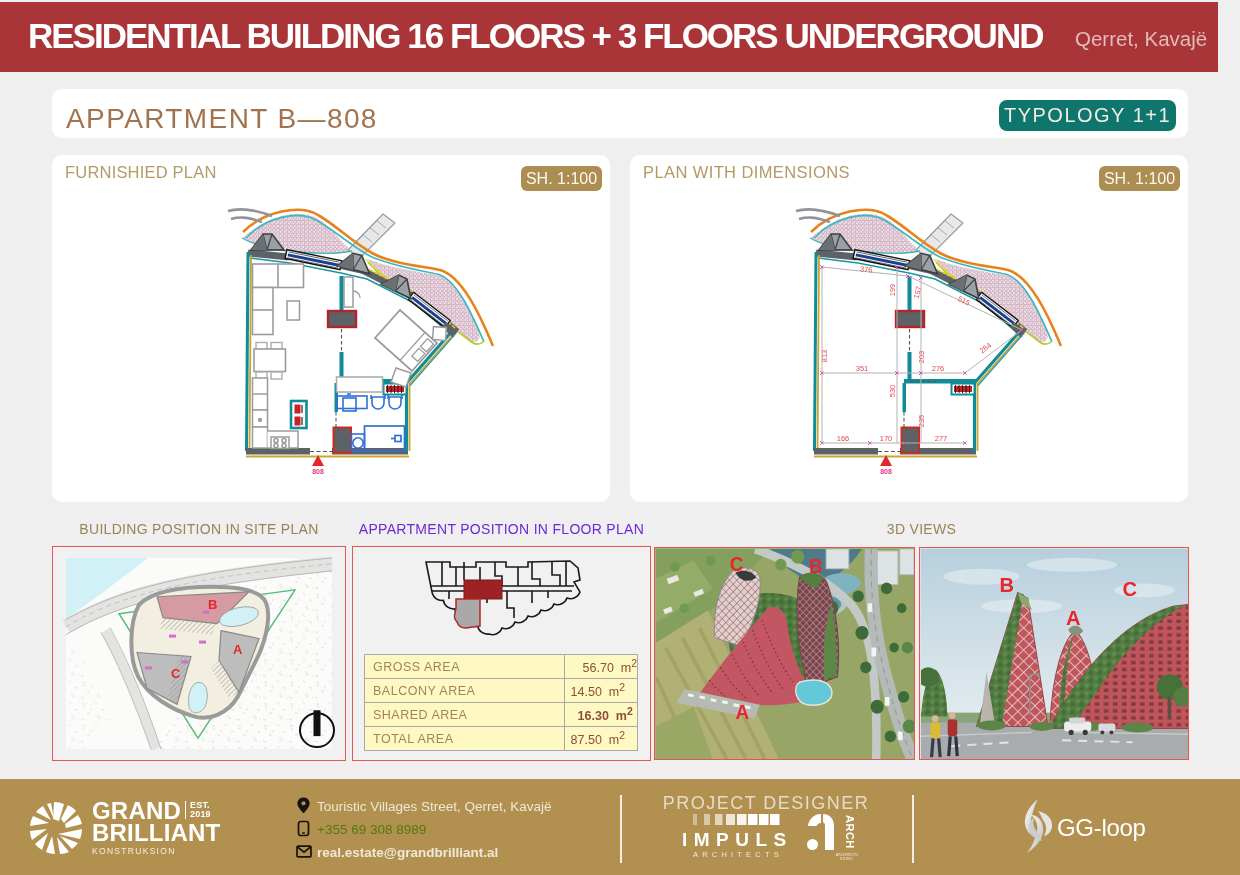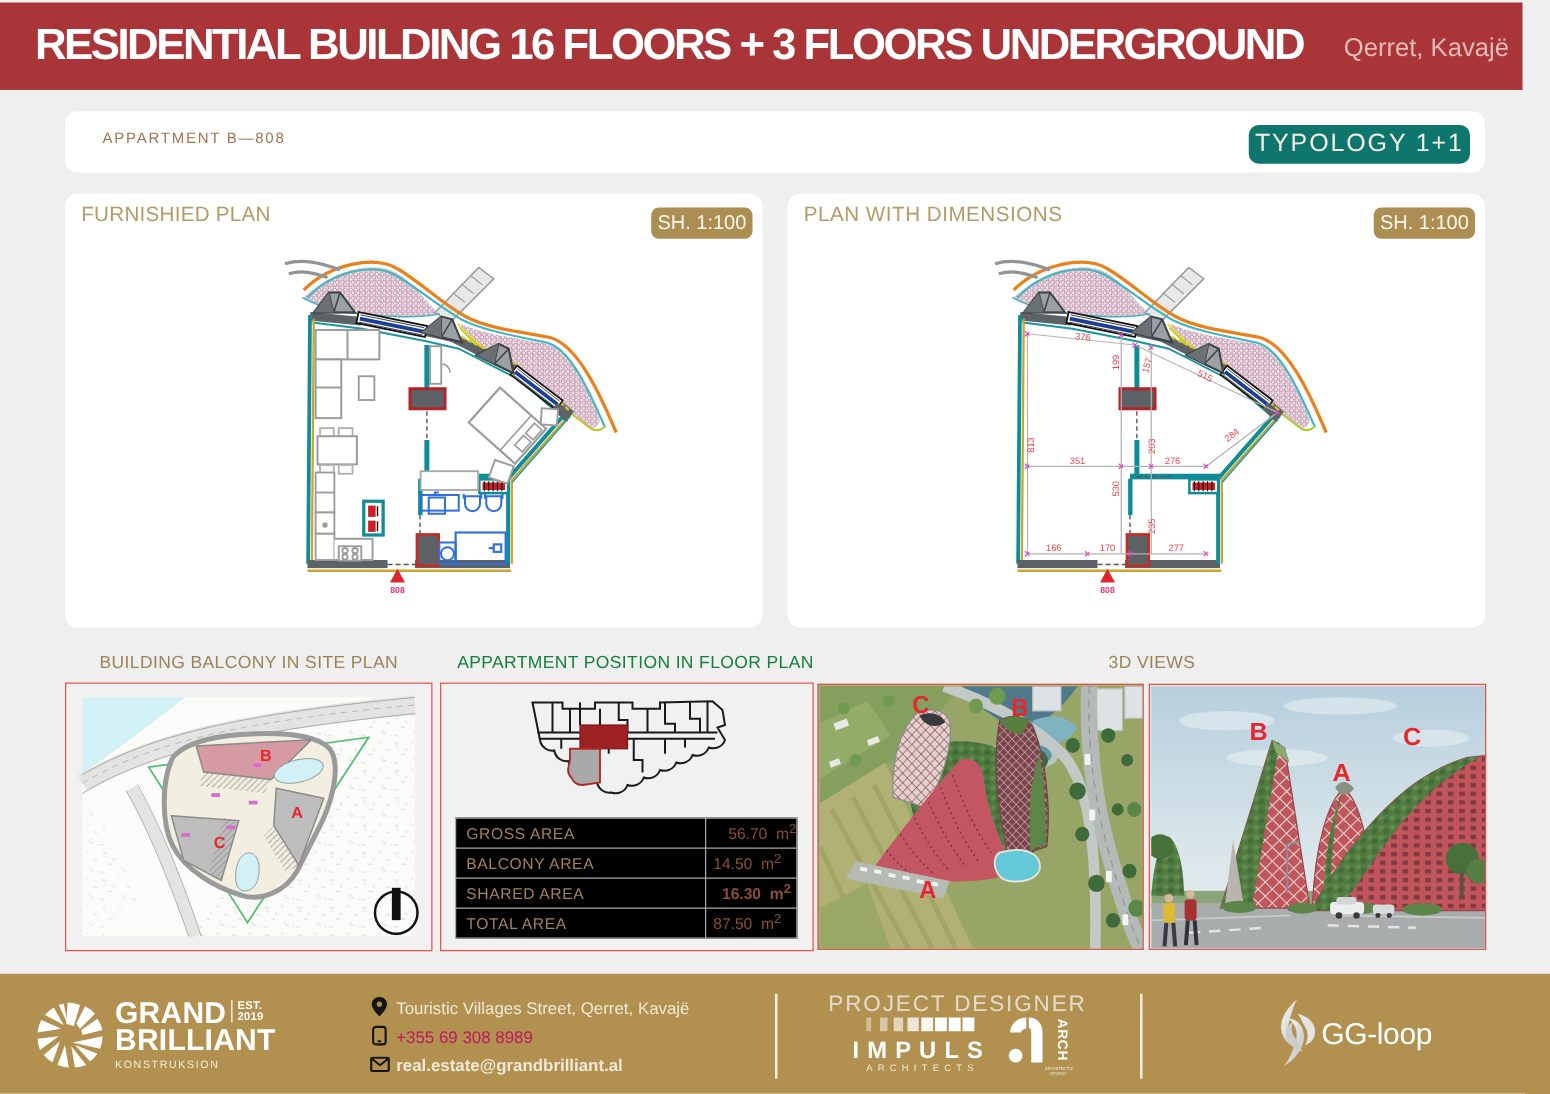--- a/index.html
+++ b/index.html
@@ -10,21 +10,21 @@
 <body>
 
 <div class="abs" style="left:0;top:2px;width:1218px;height:70px;background:#a93538;"></div>
 
 <div class="abs" style="left:28px;top:16px;color:#ffffff;font-size:35px;font-weight:bold;letter-spacing:-2px;">RESIDENTIAL BUILDING 16 FLOORS + 3 FLOORS UNDERGROUND</div>
 
 <div class="abs" style="left:1075px;top:27px;color:#e2bcb9;font-size:20.5px;">Qerret, Kavajë</div>
 
 <div class="abs" style="left:52px;top:89px;width:1136px;height:49px;background:#ffffff;border-radius:10px;"></div>
 
-<div class="abs" style="left:82px;top:103px;color:#a1744f;font-size:12px;letter-spacing:1.4px;">APPARTMENT B—808</div>
+<div class="abs" style="left:66px;top:103px;color:#a1744f;font-size:28px;letter-spacing:1.4px;">APPARTMENT B—808</div>
 
 <div class="abs" style="left:999px;top:100px;width:177px;height:31px;background:#0f766e;border-radius:8px;color:#f3ede4;font-size:20px;letter-spacing:1.5px;text-align:center;line-height:31px;">TYPOLOGY 1+1</div>
 
 <div class="abs" style="left:52px;top:155px;width:558px;height:347px;background:#ffffff;border-radius:10px;"></div>
 
 <div class="abs" style="left:65px;top:163px;color:#b49a64;font-size:16.5px;letter-spacing:0.2px;">FURNISHIED PLAN</div>
 
 <div class="abs" style="left:521px;top:166px;width:81px;height:25px;background:#ac8d52;border-radius:6px;color:#fdf8ee;font-size:16px;text-align:center;line-height:25px;">SH. 1:100</div>
 
 <div class="abs" style="left:630px;top:155px;width:558px;height:347px;background:#ffffff;border-radius:10px;"></div>
@@ -288,23 +288,23 @@
   <text x="924" y="357" text-anchor="middle" transform="rotate(-90,924,357)">203</text>
   <text x="895" y="391" text-anchor="middle" transform="rotate(-90,895,391)">530</text>
   <text x="924" y="421" text-anchor="middle" transform="rotate(-90,924,421)">235</text>
   <text x="843" y="441" text-anchor="middle">166</text>
   <text x="886" y="441" text-anchor="middle">170</text>
   <text x="941" y="441" text-anchor="middle">277</text>
 </g>
 </g>
 </svg>
 
-<div class="abs" style="left:52px;top:521px;width:294px;text-align:center;color:#9c8258;font-size:14px;letter-spacing:0.3px;">BUILDING BALCONY IN SITE PLAN</div>
-
-<div class="abs" style="left:352px;top:521px;width:299px;text-align:right;color:#15803d;font-size:14px;letter-spacing:0.3px;white-space:nowrap;">APPARTMENT POSITION IN FLOOR PLAN</div>
+<div class="abs" style="left:52px;top:521px;width:294px;text-align:center;color:#9c8258;font-size:14px;letter-spacing:0.3px;">BUILDING POSITION IN SITE PLAN</div>
+
+<div class="abs" style="left:352px;top:521px;width:299px;text-align:center;color:#6d28d9;font-size:14px;letter-spacing:0.3px;white-space:nowrap;">APPARTMENT POSITION IN FLOOR PLAN</div>
 
 <div class="abs" style="left:654px;top:521px;width:535px;text-align:center;color:#9c8258;font-size:14px;letter-spacing:0.3px;">3D VIEWS</div>
 
 <div class="abs" style="left:52px;top:546px;width:294px;height:215px;background:#f1f1f1;border:1.5px solid #e4564e;"></div>
 
 <svg class="abs" style="left:53px;top:547px;" width="292" height="213" viewBox="0 0 292 214" preserveAspectRatio="none">
 <defs>
 <pattern id="speck" width="26" height="22" patternUnits="userSpaceOnUse">
   <g stroke="#9a9a9a" stroke-width="0.7" opacity="0.85">
     <path d="M3,4 l3,0 M4,6 l2,2"></path>
@@ -385,21 +385,21 @@
 
   <path d="M90,16 L90,40 M104,21 L104,40 M112,16 L112,34 M128,21 L128,40 M143,16 L143,30 L150,30 L150,40 M166,21 L166,40 M180,16 L180,33 L188,33 L188,40 M200,15 L200,29 L208,29 L208,40 M214,15 L214,40"></path>
   <path d="M97,45 L97,53 M120,45 L120,52 M135,45 L135,57 M155,45 L155,62 L162,62 L162,72 M180,45 L180,57 M196,45 L196,52"></path>
 </g>
 
 <rect x="112" y="34" width="38" height="19" fill="#9e2124" stroke="#7d1a1c" stroke-width="1"></rect>
 
 <path d="M104,53 L128,53 L128,80 L114,82 a9,9 0 0 1 -9,-6 a9,9 0 0 1 -2,-9 L104,62 Z" fill="#a9a9a9" stroke="#b02a28" stroke-width="1.5"></path>
 </svg>
 
-<table class="abs" style="left:364px;top:654px;width:274px;height:97px;border-collapse:collapse;background:#000000;font-size:12.5px;">
+<table class="abs" style="left:364px;top:654px;width:274px;height:97px;border-collapse:collapse;background:#fef9c3;font-size:12.5px;">
 <tbody>
       <tr>
         <td style="border:1px solid #a9a9a9;padding-left:8px;color:#a28458;letter-spacing:0.5px;">GROSS AREA</td>
         <td style="border:1px solid #a9a9a9;width:61px;color:#8c4f35;padding-left:18px;">56.70&nbsp;&nbsp;m<sup>2</sup></td>
       </tr>
 <tr>
         <td style="border:1px solid #a9a9a9;padding-left:8px;color:#a28458;letter-spacing:0.5px;">BALCONY AREA</td>
         <td style="border:1px solid #a9a9a9;color:#8c4f35;padding-left:6px;">14.50&nbsp;&nbsp;m<sup>2</sup></td>
       </tr>
 <tr>
@@ -659,21 +659,21 @@
     <circle cx="7.5" cy="6.3" r="2.1" fill="#b29150"></circle>
   </svg>
 
 <div class="abs" style="left:317px;top:799px;color:#efe8d6;font-size:13.5px;">Touristic Villages Street, Qerret, Kavajë</div>
 
 <svg class="abs" style="left:297px;top:820px;" width="13" height="17" viewBox="0 0 13 17">
     <rect x="1.5" y="1.5" width="10" height="14" rx="2.2" fill="none" stroke="#171310" stroke-width="1.7"></rect>
     <rect x="5" y="12.2" width="3" height="1.6" rx="0.8" fill="#171310"></rect>
   </svg>
 
-<div class="abs" style="left:317px;top:822px;color:#be185d;font-size:13.5px;">+355 69 308 8989</div>
+<div class="abs" style="left:317px;top:822px;color:#4d7c0f;font-size:13.5px;">+355 69 308 8989</div>
 
 <svg class="abs" style="left:296px;top:845px;" width="16" height="13" viewBox="0 0 16 13">
     <rect x="1" y="1.2" width="14" height="10.6" rx="1" fill="none" stroke="#171310" stroke-width="1.7"></rect>
     <path d="M1.5,2 L8,7.2 L14.5,2" fill="none" stroke="#171310" stroke-width="1.7"></path>
   </svg>
 
 <div class="abs" style="left:317px;top:845px;color:#efe8d6;font-size:13.5px;font-weight:bold;">real.estate@grandbrilliant.al</div>
 
 <div class="abs" style="left:620px;top:795px;width:1.5px;height:68px;background:#f4efe2;"></div>
 

